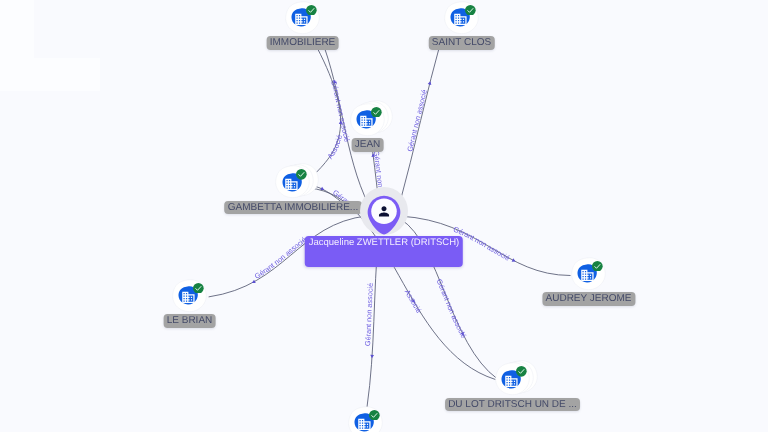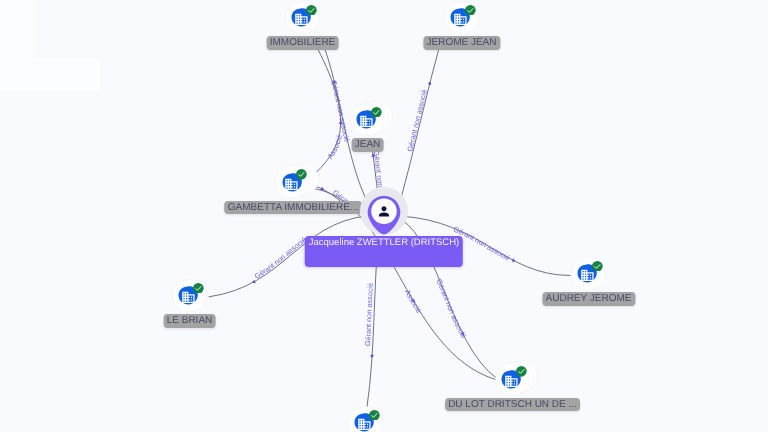--- a/index.html
+++ b/index.html
@@ -134,21 +134,21 @@
         <svg width="20.3" height="20.3" viewBox="0 0 100 100" style="position:absolute;left:-11.45px;top:-10.25px;">
           <path d="M 52.5 1.0 C 68 -1.2 84.4 7.3 92.2 21.2 C 100.2 35.5 99.2 53.6 90.6 67.6 C 81.8 81.9 65.8 91.3 49.2 90.9 C 32.5 90.5 15.5 81.0 7.4 66.3 C -0.6 51.7 1.4 33.2 10.5 19.7 C 19.4 6.6 37 3.2 52.5 1.0 Z" fill="#1060e3"></path>
         </svg>
         <svg width="14.8" height="14.8" viewBox="0 0 24 24" style="position:absolute;left:-8.65px;top:-6.5px;">
           <path fill="#fdfeff" d="M12 7V3H2v18h20V7H12zM6 19H4v-2h2v2zm0-4H4v-2h2v2zm0-4H4V9h2v2zm0-4H4V5h2v2zm4 12H8v-2h2v2zm0-4H8v-2h2v2zm0-4H8V9h2v2zm0-4H8V5h2v2zm10 12h-8v-2h2v-2h-2v-2h2v-2h-2V9h8v10zm-2-8h-2v2h2v-2zm0 4h-2v2h2v-2z"></path>
         </svg>
         <svg width="10.7" height="10.7" viewBox="0 0 24 24" style="position:absolute;left:3.4px;top:-13.75px;">
           <circle cx="12" cy="12" r="12" fill="#178242"></circle>
           <path d="M6.3 12.6 L10.1 16.4 L17.9 7.9" fill="none" stroke="#e3f8ec" stroke-width="2.2" stroke-linecap="round" stroke-linejoin="round"></path>
         </svg>
-        <div class="node-chip">JEROME JEAN</div>
+        <div class="node-chip">SAINT CLOS</div>
       </div>
       <div class="node" style="left: 367.5px; top: 120.5px;">
         <svg width="35.6" height="35.6" viewBox="0 0 100 100" style="position:absolute;left:-9.4px;top:-20.400000000000002px;">
           <path d="M 50.5 2.2 C 66 1.3 82.5 9.2 89.8 22.5 C 97.5 36.6 98.9 54.4 90.2 68.6 C 81.4 83 65.6 92 49.1 91.8 C 32.6 91.6 16 83.6 7.6 69.2 C -0.8 54.9 1 37 8.5 22.8 C 15.9 8.9 32.9 3.3 50.5 2.2 Z" fill="#ffffff" stroke="#e9ebf1" stroke-width="1.3"></path>
         </svg>
         <svg width="35.6" height="35.6" viewBox="0 0 100 100" style="position:absolute;left:-13.600000000000001px;top:-19.1px;">
           <path d="M 50.5 2.2 C 66 1.3 82.5 9.2 89.8 22.5 C 97.5 36.6 98.9 54.4 90.2 68.6 C 81.4 83 65.6 92 49.1 91.8 C 32.6 91.6 16 83.6 7.6 69.2 C -0.8 54.9 1 37 8.5 22.8 C 15.9 8.9 32.9 3.3 50.5 2.2 Z" fill="#ffffff" stroke="#e9ebf1" stroke-width="1.3"></path>
         </svg>
         <svg width="35.6" height="35.6" viewBox="0 0 100 100" style="position:absolute;left:-17.8px;top:-17.8px;">
           <path d="M 50.5 2.2 C 66 1.3 82.5 9.2 89.8 22.5 C 97.5 36.6 98.9 54.4 90.2 68.6 C 81.4 83 65.6 92 49.1 91.8 C 32.6 91.6 16 83.6 7.6 69.2 C -0.8 54.9 1 37 8.5 22.8 C 15.9 8.9 32.9 3.3 50.5 2.2 Z" fill="#ffffff" stroke="#e9ebf1" stroke-width="1.3"></path>

